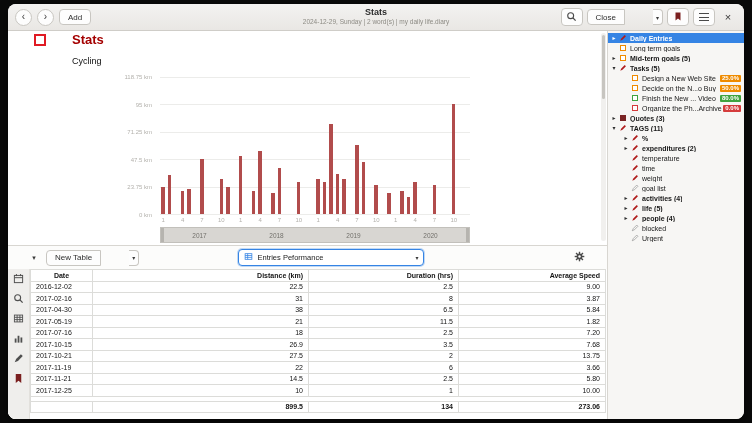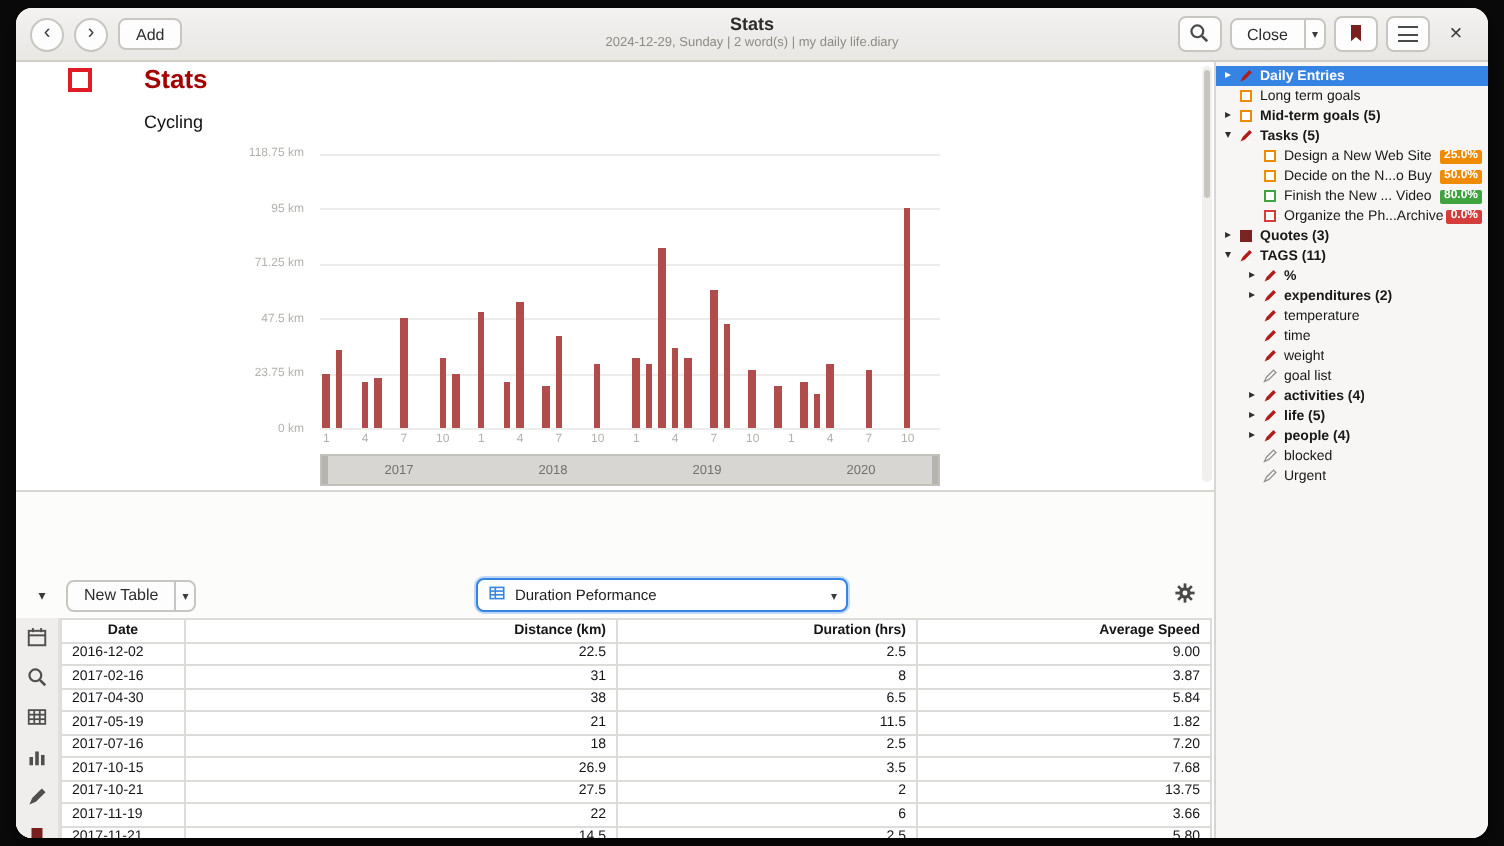--- a/index.html
+++ b/index.html
@@ -20,21 +20,21 @@
                 text-align:center; color:#3a3a3a; cursor:default; }
   .btn { background:#fdfdfd; border:1px solid #c8c6c1; border-radius:4px;
          font-size:8px; color:#2d2d2d; padding:2.5px 8px; display:inline-flex;
          align-items:center; gap:3px; }
   .title-block { position:absolute; left:0; right:0; top:3px; text-align:center; pointer-events:none; }
   .title { font-size:9px; font-weight:bold; color:#2c2c2c; }
   .subtitle { font-size:6.5px; color:#8d8b84; margin-top:1px; }
   .right-controls { margin-left:auto; display:flex; align-items:center; gap:4px; z-index:2; }
   .icon-btn { width:22px; height:18px; background:#fdfdfd; border:1px solid #c8c6c1;
               border-radius:4px; display:flex; align-items:center; justify-content:center; }
-  .split { display:flex; }
+  .split { display:flex;gap:28px; }
   .split .btn { border-radius:4px 0 0 4px; }
   .split .arrow { background:#fdfdfd; border:1px solid #c8c6c1; border-left:none;
                   border-radius:0 4px 4px 0; font-size:6px; color:#3a3a3a;
                   padding:0 3px; display:flex; align-items:center; }
   .win-close { width:18px; height:18px; border:none; background:transparent;
                font-size:11px; color:#3a3a3a; display:flex; align-items:center; justify-content:center; }
   .burger { width:10px; height:8px; border-top:1.5px solid #4a4a4a;
             border-bottom:1.5px solid #4a4a4a; position:relative; }
   .burger::after { content:""; position:absolute; left:0; right:0; top:2.5px; height:1.5px; background:#4a4a4a; }
 
@@ -62,21 +62,21 @@
   .bar { width:3.5px; }
   .ticks { position:absolute; left:52px; top:140px; width:310px; height:8px; }
   .tick { position:absolute; top:0; transform:translateX(-50%); font-size:6px; color:#b3b1ac; }
   .navigator { position:absolute; left:52px; top:150px; width:310px; height:16px;
                background:#d8d6d2; border:1px solid #c2c0bb; }
   .nav-handle { position:absolute; top:0; bottom:0; width:3px; background:#b6b4af; }
   .nav-year { position:absolute; top:4px; transform:translateX(-50%); font-size:6.5px; color:#73716c; }
 
   
   .editor { flex:1; min-height:0; display:flex; flex-direction:column; border-top:1px solid #d8d6d1; background:#fcfcfb; }
-  .toolbar { flex:0 0 23px; display:flex; align-items:center; gap:5px; padding:0 6px; position:relative;margin-top:40px; }
+  .toolbar { flex:0 0 23px; display:flex; align-items:center; gap:5px; padding:0 19px; position:relative; }
   .flat-btn { border:none; background:transparent; font-size:7px; color:#3a3a3a;
               width:14px; height:14px; display:flex; align-items:center; justify-content:center; }
   .combo { position:absolute; left:54%; transform:translateX(-50%); width:186px; height:17px;
            background:#fff; border:1px solid #3584e4; box-shadow:0 0 0 1px rgba(53,132,228,.30);
            border-radius:4px; display:flex; align-items:center; gap:4px; padding:0 5px; font-size:7.5px; color:#1c1c1c; }
   .combo .caret { margin-left:auto; font-size:6px; color:#3a3a3a; }
   .gear-btn { margin-left:auto; border:none; background:transparent; width:18px; height:18px;
               display:flex; align-items:center; justify-content:center; }
 
   .editor-body { flex:1; min-height:0; display:flex; }
@@ -330,21 +330,21 @@
           </div>
           <div class="combo">
             <span>
               <svg width="9" height="9" viewBox="0 0 16 16">
                   <rect x="2" y="3" width="12" height="10" fill="none" stroke="#3584e4" stroke-width="1.4"></rect>
                   <line x1="2" y1="6.3" x2="14" y2="6.3" stroke="#3584e4" stroke-width="1.4"></line>
                   <line x1="2" y1="9.6" x2="14" y2="9.6" stroke="#3584e4" stroke-width="1.4"></line>
                   <line x1="6.5" y1="3" x2="6.5" y2="13" stroke="#3584e4" stroke-width="1.4"></line>
                 </svg>
             </span>
-            <span>Duration Peformance</span>
+            <span>Entries Peformance</span>
             <span class="caret">▾</span>
           </div>
           <button class="gear-btn">
             <span>
               <svg width="11" height="11" viewBox="0 0 16 16">
                   <g stroke="#4a4a4a" stroke-width="2">
                     <line x1="8" y1="1" x2="8" y2="15"></line>
                     <line x1="1" y1="8" x2="15" y2="8"></line>
                     <line x1="3" y1="3" x2="13" y2="13"></line>
                     <line x1="13" y1="3" x2="3" y2="13"></line>

